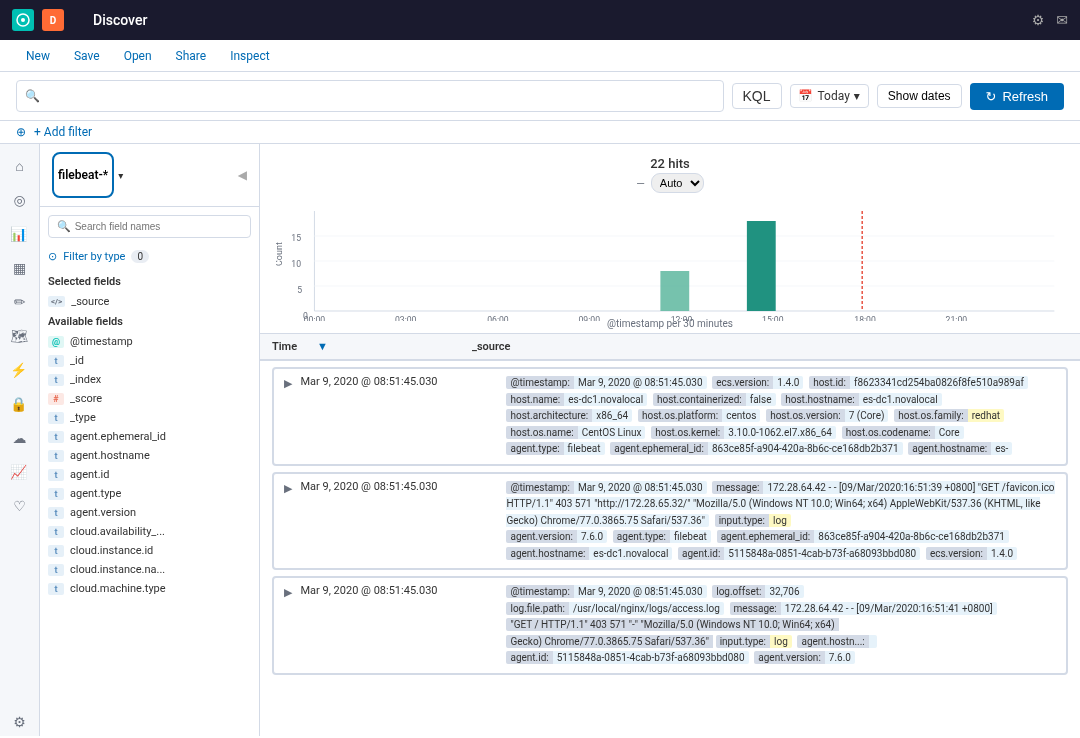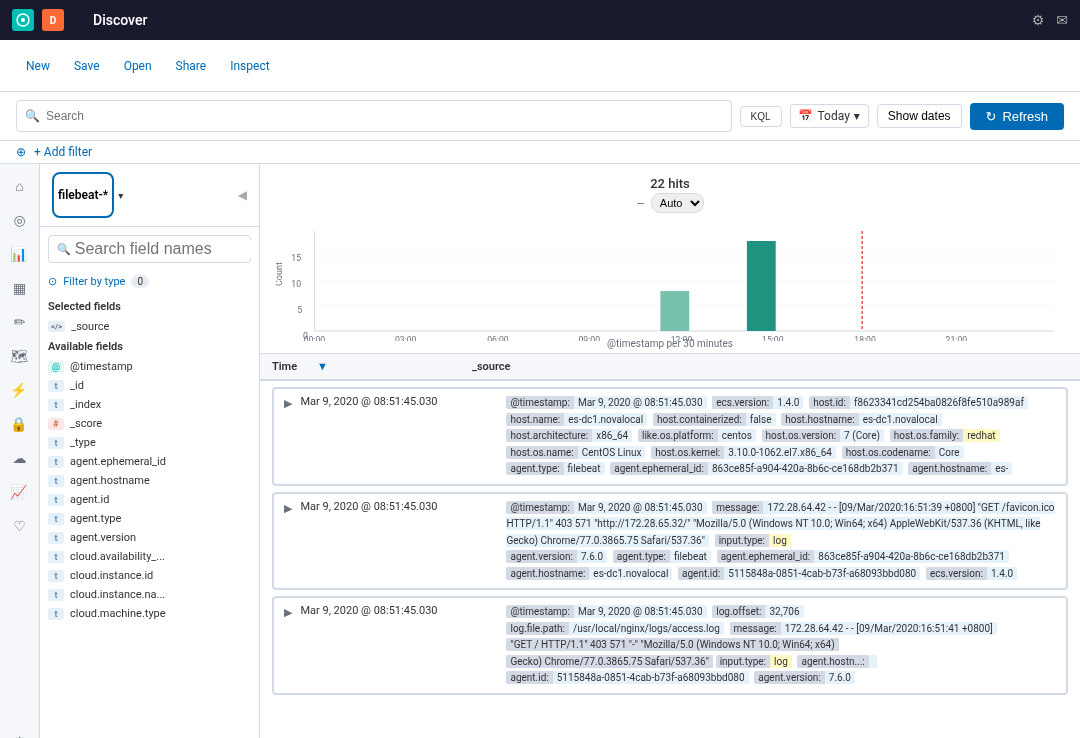--- a/index.html
+++ b/index.html
@@ -7,28 +7,28 @@
 
     
     .top-bar { display: flex; align-items: center; height: 40px; background: #1a1a2e; padding: 0 12px; gap: 8px; }
     .top-bar-logo { width: 22px; height: 22px; background: #00bfb3; border-radius: 3px; display: flex; align-items: center; justify-content: center; color: white; font-weight: bold; font-size: 11px; }
     .top-bar-app-icon { width: 22px; height: 22px; background: #ff6b35; border-radius: 3px; display: flex; align-items: center; justify-content: center; color: white; font-weight: bold; font-size: 10px; }
     .top-bar-title { color: white; font-size: 14px; font-weight: 500; flex: 1; margin-left: 21px; }
     .top-bar-icons { display: flex; gap: 12px; }
     .top-bar-icon { color: #aaa; font-size: 14px; cursor: pointer; }
 
     
-    .nav-bar { display: flex; align-items: center; height: 52px; border-bottom: 1px solid #d3dae6; padding: 0 16px; gap: 4px; background: #fff; }
+    .nav-bar { display: flex; align-items: center; height: 32px; border-bottom: 1px solid #d3dae6; padding: 0 16px; gap: 4px; background: #fff; }
     .nav-item { padding: 6px 10px; font-size: 12px; color: #006bb4; cursor: pointer; border-radius: 3px; }
 
     
     .search-bar { display: flex; align-items: center; padding: 8px 16px; gap: 8px; border-bottom: 1px solid #d3dae6; background: #fff; }
     .search-input-wrap { display: flex; align-items: center; flex: 1; border: 1px solid #d3dae6; border-radius: 4px; padding: 4px 8px; height: 32px; gap: 6px; }
     .search-input-wrap input { border: none; outline: none; flex: 1; font-size: 12px; }
-    .search-kql { padding: 4px 10px; border: 1px solid #d3dae6; border-radius: 4px; font-size: 10px; color: #333; cursor: pointer; background: #fff; }
+    .search-kql { padding: 4px 10px; border: 1px solid #d3dae6; border-radius: 4px; font-size: 14px; color: #333; cursor: pointer; background: #fff; }
     .search-date { display: flex; align-items: center; border: 1px solid #d3dae6; border-radius: 4px; padding: 4px 8px; gap: 4px; font-size: 12px; cursor: pointer; }
     .search-show-dates { padding: 4px 10px; border: 1px solid #d3dae6; border-radius: 4px; font-size: 12px; cursor: pointer; background: #fff; }
     .search-refresh { display: flex; align-items: center; gap: 6px; background: #006bb4; color: white; border: none; border-radius: 4px; padding: 6px 16px; font-size: 13px; cursor: pointer; }
 
     
     .filter-bar { display: flex; align-items: center; padding: 4px 16px; gap: 8px; border-bottom: 1px solid #d3dae6; background: #fff; }
     .filter-icon { color: #006bb4; font-size: 12px; }
     .add-filter { color: #006bb4; font-size: 12px; cursor: pointer; }
 
     
@@ -116,21 +116,20 @@
   <span class="nav-item">New</span>
   <span class="nav-item">Save</span>
   <span class="nav-item">Open</span>
   <span class="nav-item">Share</span>
   <span class="nav-item">Inspect</span>
 </div>
 
 <div class="search-bar">
   <div class="search-input-wrap">
     <span style="color:#aaa;font-size:12px;">🔍</span>
-    <input type="text" placeholder="Search" style="">
   </div>
   <button class="search-kql">KQL</button>
   <div class="search-date">
     <span>📅</span>
     <span>Today</span>
     <span>▾</span>
   </div>
   <button class="search-show-dates">Show dates</button>
   <button class="search-refresh">
     <span>↻</span>
@@ -165,21 +164,21 @@
 
     <div class="index-selector">
       <span class="index-label">filebeat-*</span>
       <span style="color:#333;font-size:10px;">▾</span>
       <span class="collapse-btn">◀</span>
     </div>
 
     <div class="field-search">
       <div class="field-search-input">
         <span style="color:#aaa;font-size:11px;">🔍</span>
-        <input type="text" style="border: none; outline: none; flex: 1 1 0%; font-size: 16px;" placeholder="Search field names">
+        <input type="text" style="border: none; outline: none; flex: 1 1 0%; font-size: 10px;" placeholder="Search field names">
       </div>
     </div>
 
     <div class="filter-by-type">
       <span style="font-size:11px;">⊙</span>
       <span>Filter by type</span>
       <span class="filter-badge">0</span>
     </div>
 
     <div class="section-title">Selected fields</div>
@@ -312,21 +311,21 @@
           <div class="row-time">Mar 9, 2020 @ 08:51:45.030</div>
           <div class="row-source">
             <span class="field-tag"><span class="field-key">@timestamp:</span><span class="field-value">Mar 9, 2020 @ 08:51:45.030</span></span>
             <span class="field-tag"><span class="field-key">ecs.version:</span><span class="field-value">1.4.0</span></span>
             <span class="field-tag"><span class="field-key">host.id:</span><span class="field-value">f8623341cd254ba0826f8fe510a989af</span></span>
             <span class="field-tag"><span class="field-key">host.name:</span><span class="field-value">es-dc1.novalocal</span></span>
             <span class="field-tag"><span class="field-key">host.containerized:</span><span class="field-value">false</span></span>
             <span class="field-tag"><span class="field-key">host.hostname:</span><span class="field-value">es-dc1.novalocal</span></span>
             <br>
             <span class="field-tag"><span class="field-key">host.architecture:</span><span class="field-value">x86_64</span></span>
-            <span class="field-tag"><span class="field-key">like.os.platform:</span><span class="field-value">centos</span></span>
+            <span class="field-tag"><span class="field-key">host.os.platform:</span><span class="field-value">centos</span></span>
             <span class="field-tag"><span class="field-key">host.os.version:</span><span class="field-value">7 (Core)</span></span>
             <span class="field-tag"><span class="field-key">host.os.family:</span><span class="field-value highlight">redhat</span></span>
             <br>
             <span class="field-tag"><span class="field-key">host.os.name:</span><span class="field-value">CentOS Linux</span></span>
             <span class="field-tag"><span class="field-key">host.os.kernel:</span><span class="field-value">3.10.0-1062.el7.x86_64</span></span>
             <span class="field-tag"><span class="field-key">host.os.codename:</span><span class="field-value">Core</span></span>
             <br>
             <span class="field-tag"><span class="field-key">agent.type:</span><span class="field-value">filebeat</span></span>
             <span class="field-tag"><span class="field-key">agent.ephemeral_id:</span><span class="field-value">863ce85f-a904-420a-8b6c-ce168db2b371</span></span>
             <span class="field-tag"><span class="field-key">agent.hostname:</span><span class="field-value">es-</span></span>

